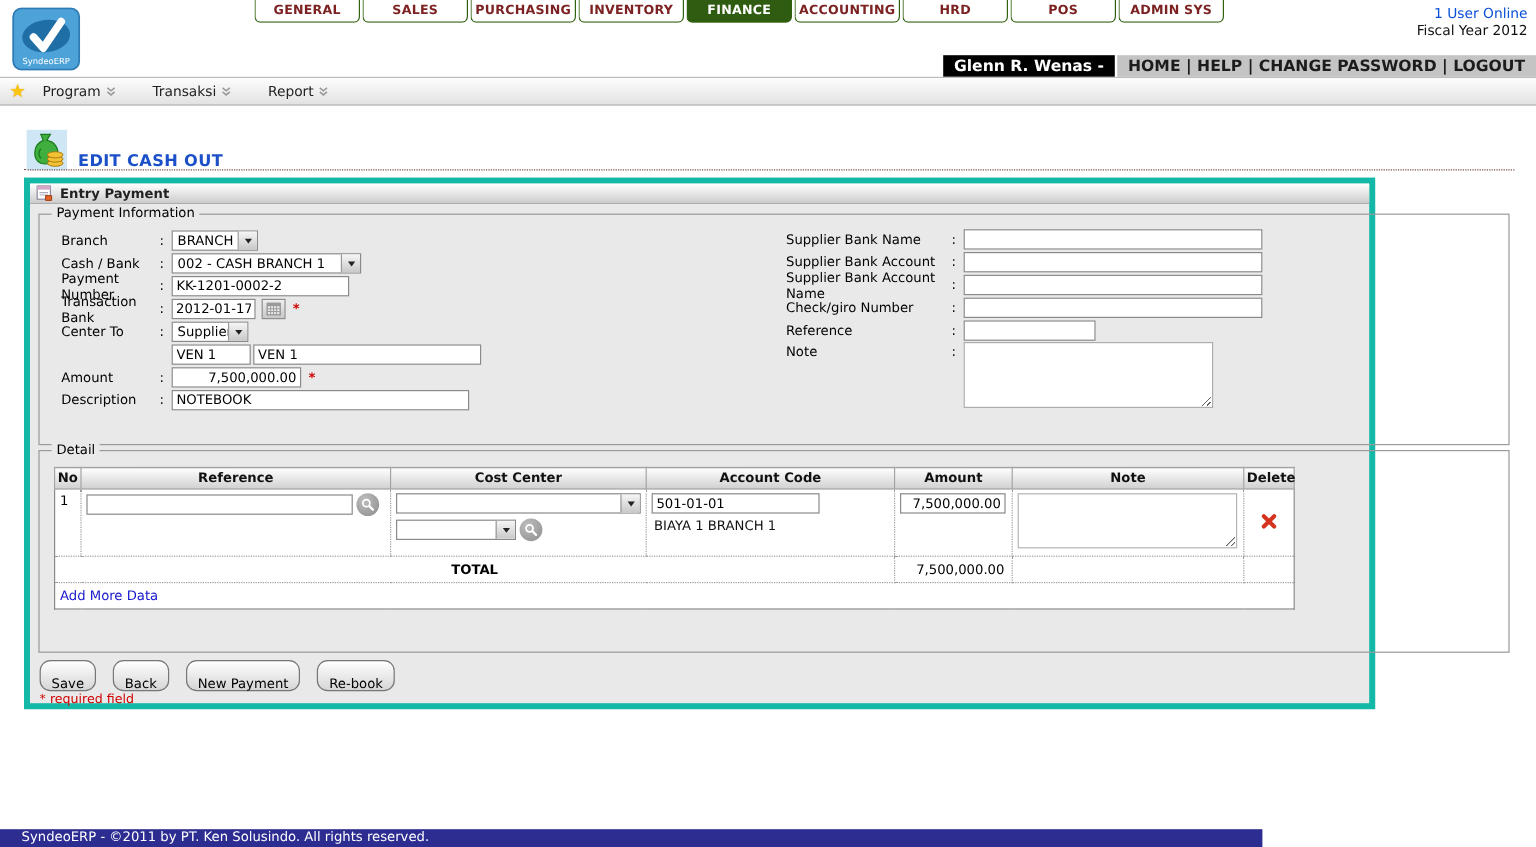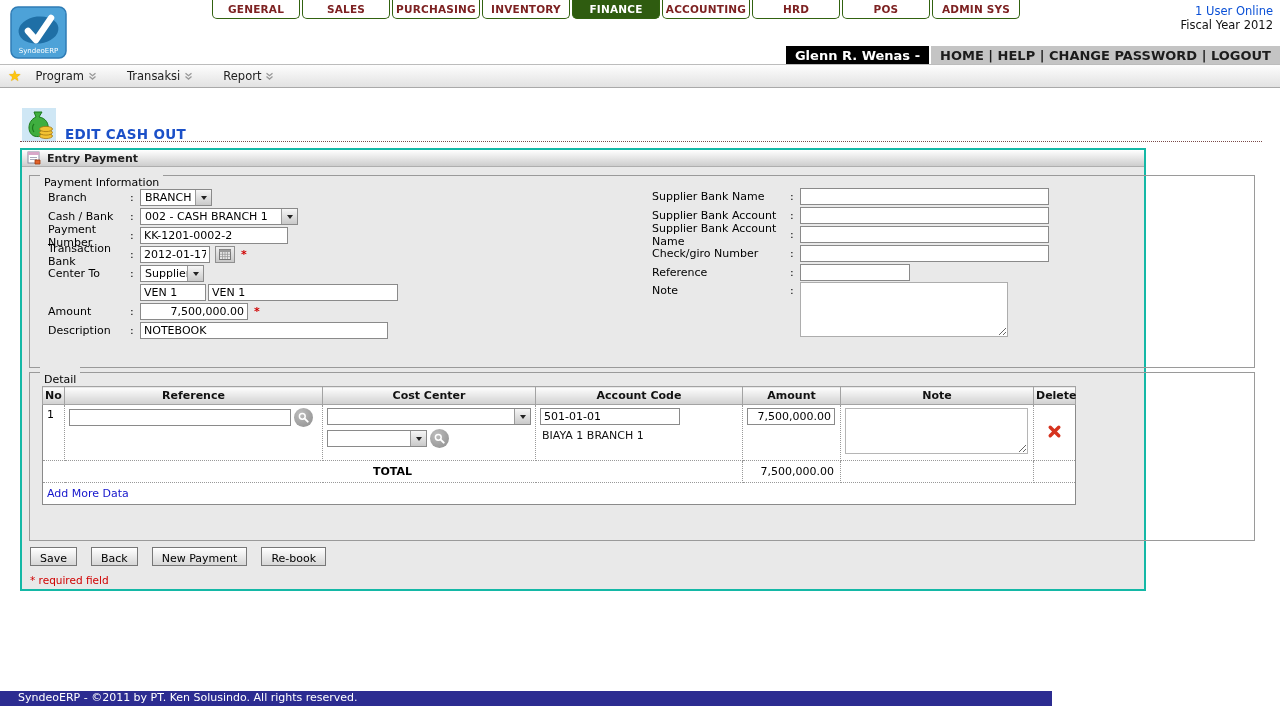--- a/index.html
+++ b/index.html
@@ -49,31 +49,31 @@
 
   
   .title-row { position:absolute; top:108px; left:22px; display:flex; align-items:flex-end; gap:9px; }
   .title-icon { width:34px; height:34px; }
   .page-title { color:#1b50c8; font-size:13.5px; font-weight:bold; letter-spacing:.3px; }
   .dotted-sep { position:absolute; top:141px; left:20px; width:1242px; border-bottom:1px dotted #7a4a4a; }
 
   
   .panel {
     position:absolute; top:148px; left:20px; width:1126px; height:443px;
-    background:#e9e9e9; border:2px solid #14b8a6;
+    background:#e9e9e9; border:5px solid #14b8a6;
   }
   .section-header {
     height:17px; background:linear-gradient(#ffffff,#cdcdcd);
     border-bottom:1px solid #aeaeae;
     display:flex; align-items:center; gap:6px; padding-left:5px;
     font-weight:bold; font-size:11px; color:#222;
   }
 
   .fs { position:absolute; border:1px solid #9a9a9a; }
-  .fs-legend { position:absolute; top:-8px; left:10px; background:#e9e9e9; padding:8px 4px; font-size:11px; }
+  .fs-legend { position:absolute; top:-8px; left:10px; background:#e9e9e9; padding:0 4px; font-size:11px; }
   #fs-payment { left:7px; top:25px; width:1226px; height:193px; }
   #fs-detail  { left:7px; top:222px; width:1226px; height:169px; }
 
   .col-left  { position:absolute; left:18px; top:12px; }
   .col-right { position:absolute; left:622px; top:11px; }
   .frow { display:flex; align-items:center; height:19px; }
   .flabel { width:82px; font-size:11px; }
   .col-right .flabel { width:138px; }
   .fcolon { width:10px; }
   .fcolon::before { content:":"; }
@@ -142,23 +142,23 @@
   .del-btn { display:inline-block; cursor:pointer; }
   tr.trow td { height:22px; vertical-align:middle; }
   .total-lbl { text-align:center; font-weight:bold; }
   .total-amt { text-align:right; padding-right:6px !important; }
   tr.arow td { height:22px; vertical-align:middle; }
   .addmore { color:#1515cc; cursor:pointer; }
 
   
   .btn-row { position:absolute; left:8px; top:397px; display:flex; gap:14px; }
   .btn {
-    height:19px; padding:4px 9px;
+    height:19px; padding:12px 9px;
     background:linear-gradient(#ffffff,#d6d6d6);
-    border:1px solid #777; border-radius:0;
+    border:1px solid #777; border-radius:9px;
     font-size:11px; color:#000; cursor:pointer;
     box-shadow:inset 0 1px 0 #fff;
   }
   .required-note { position:absolute; left:8px; top:424px; color:#d00000; font-size:10.5px; }
 
   .footer {
     position:absolute; bottom:0; left:0; width:1052px; height:15px;
     background:#2c2c91; color:#fff; font-size:11px; line-height:14px;
     padding-left:18px;
   }

